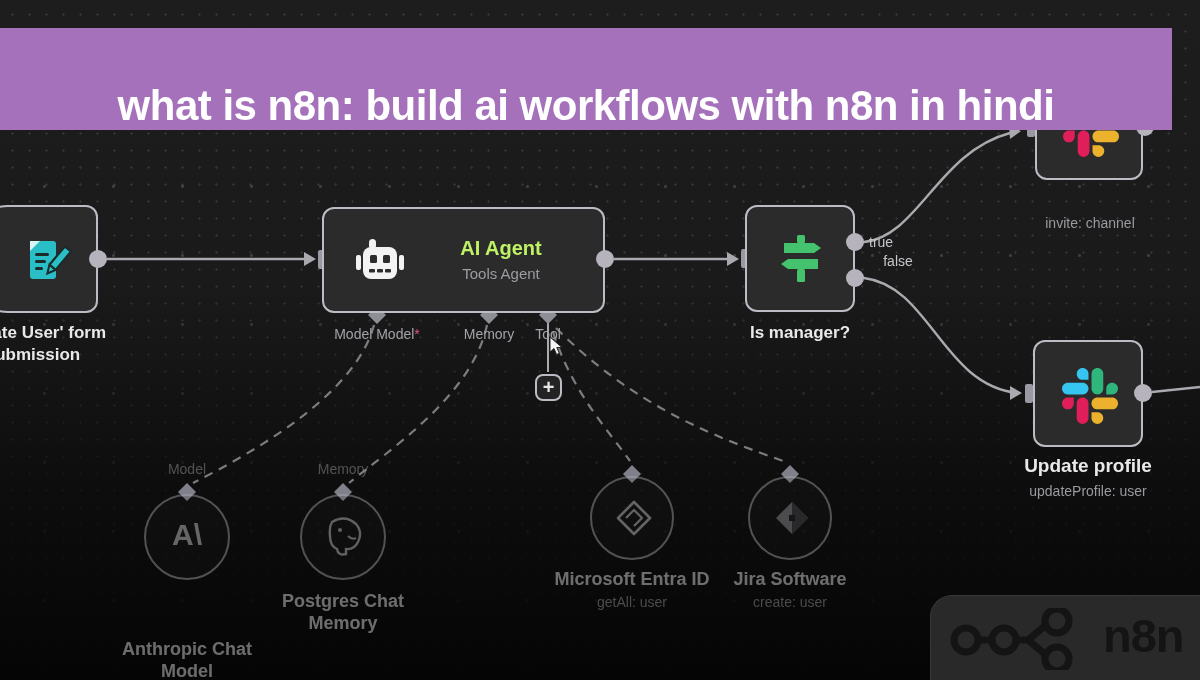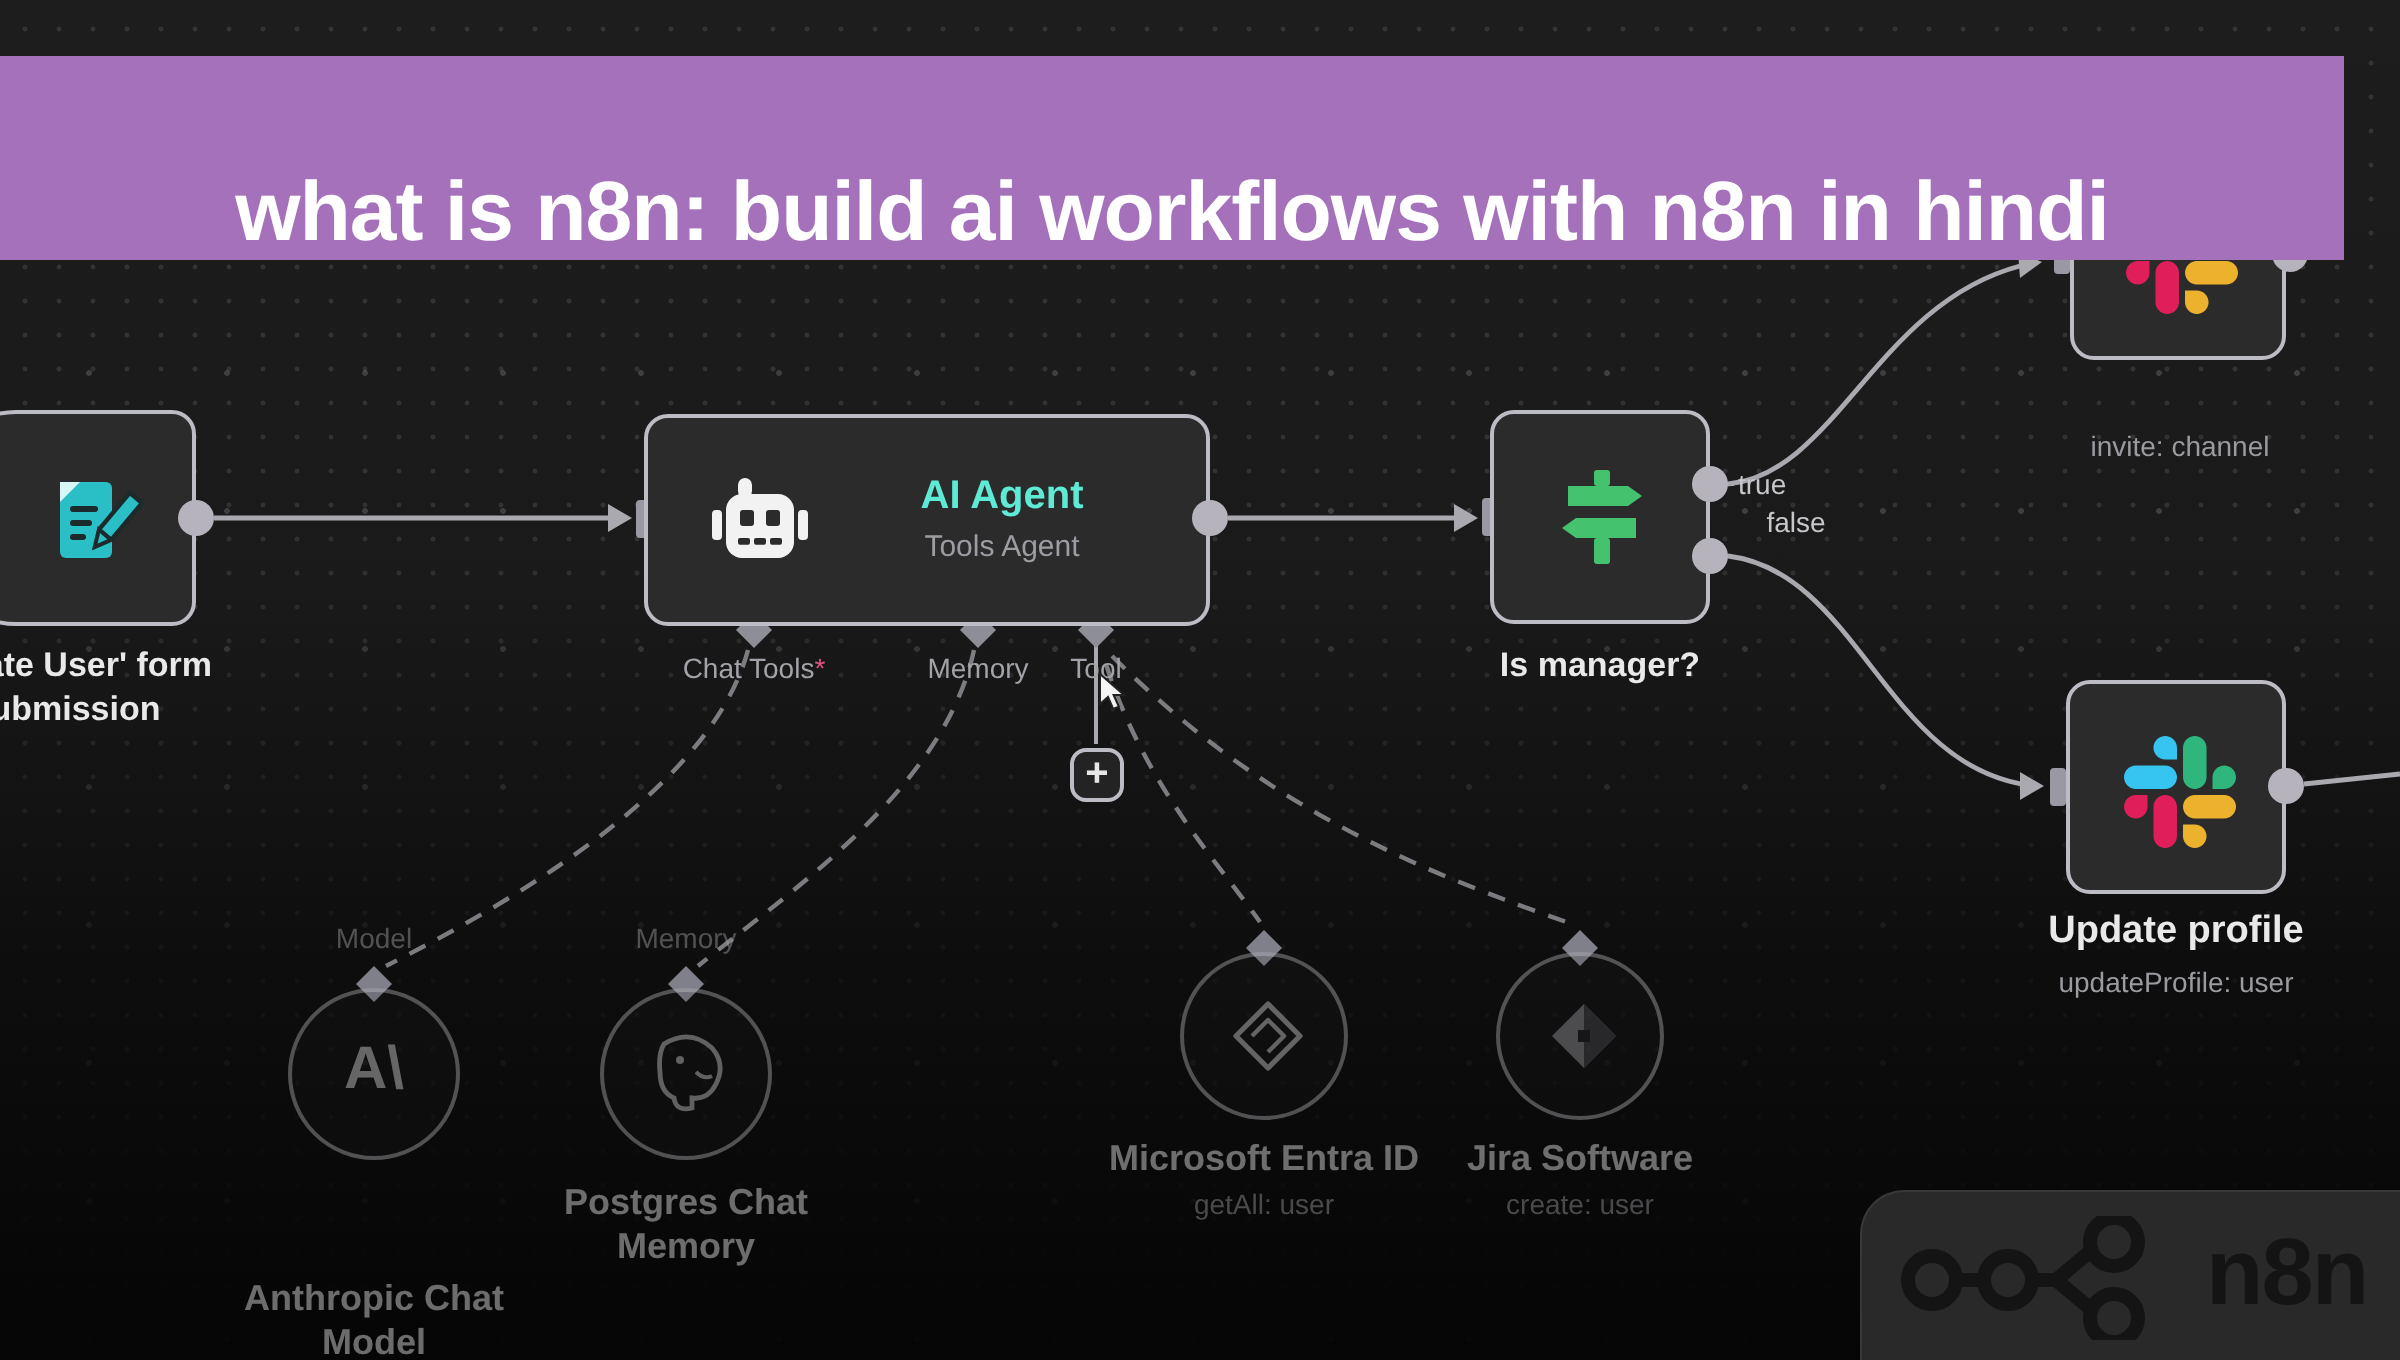--- a/index.html
+++ b/index.html
@@ -107,25 +107,25 @@
       <rect x="13" y="0" width="7" height="10" rx="3.5" fill="#f2f2f2"></rect>
       <rect x="0" y="16" width="5" height="15" rx="2" fill="#f2f2f2"></rect>
       <rect x="43" y="16" width="5" height="15" rx="2" fill="#f2f2f2"></rect>
       <rect x="7" y="8" width="34" height="32" rx="8" fill="#f2f2f2"></rect>
       <rect x="14" y="16" width="7" height="8" rx="1.5" fill="#2b2b2b"></rect>
       <rect x="27" y="16" width="7" height="8" rx="1.5" fill="#2b2b2b"></rect>
       <rect x="13" y="30" width="6" height="3.4" rx="1" fill="#2b2b2b"></rect>
       <rect x="21" y="30" width="6" height="3.4" rx="1" fill="#2b2b2b"></rect>
       <rect x="29" y="30" width="6" height="3.4" rx="1" fill="#2b2b2b"></rect>
     </svg>
-    <div style="position:absolute;left:92px;top:28px;width:170px;text-align:center;color:#5eead4;font-size:20px;font-weight:700;">AI Agent</div>
+    <div style="position:absolute;left:92px;top:28px;width:170px;text-align:center;color:#bef264;font-size:20px;font-weight:700;">AI Agent</div>
     <div style="position:absolute;left:92px;top:56px;width:170px;text-align:center;color:#9c9ca2;font-size:15px;">Tools Agent</div>
   </div>
   <div class="ep-circle" style="left:596px;top:250px;"></div>
-  <div class="port-label" style="left:317px;top:326px;width:120px;"><span>Chat Tools</span><span style="color:#e0527f;">*</span></div>
+  <div class="port-label" style="left:317px;top:326px;width:120px;"><span>Model Model</span><span style="color:#e0527f;">*</span></div>
   <div class="port-label" style="left:449px;top:326px;width:80px;">Memory</div>
   <div class="port-label" style="left:523px;top:326px;width:50px;">Tool</div>
   <div class="plusbtn">+</div>
 
   <div class="node" style="left:745px;top:205px;width:110px;height:107px;">
     <svg class="ic" style="left:29px;top:26px;" width="50" height="54" viewBox="0 0 50 54">
       <rect x="21" y="2" width="8" height="8" rx="1.5" fill="#44c26d"></rect>
       <polygon points="8,10 38,10 45,15 38,20 8,20" fill="#44c26d"></polygon>
       <polygon points="42,26 12,26 5,31 12,36 42,36" fill="#44c26d"></polygon>
       <rect x="21" y="36" width="8" height="13" rx="1.5" fill="#44c26d"></rect>

